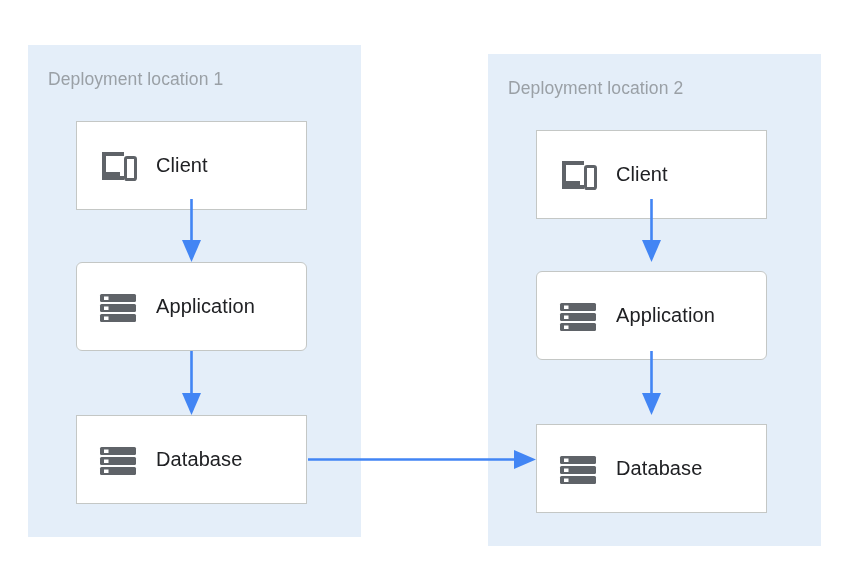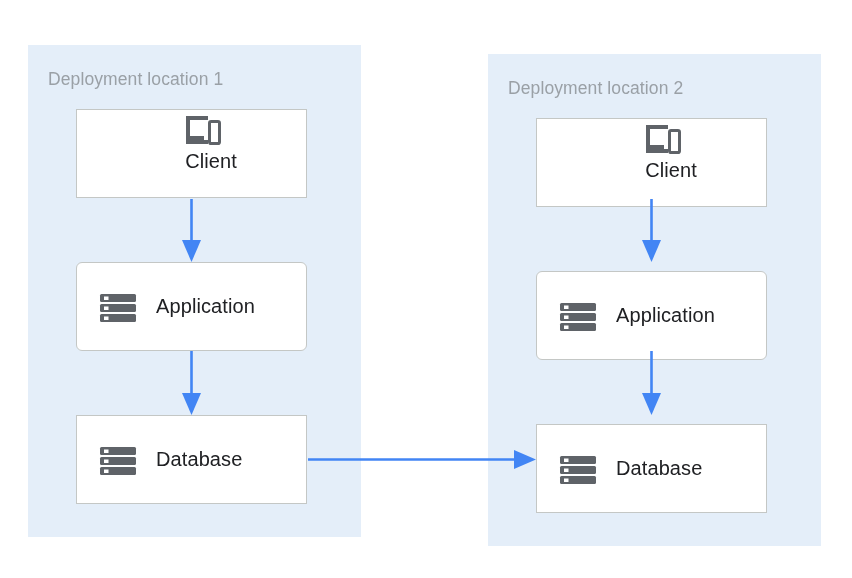--- a/index.html
+++ b/index.html
@@ -52,21 +52,21 @@
     letter-spacing: .1px;
   }
   .node-icon {
     width: 40px;
     height: 40px;
     flex: 0 0 40px;
     display: block;
   }
 
   
-  .row-client { left: 48px; top: 64px; flex-direction: column; }
+  .row-client { left: 48px; top: 76px; }
   .row-app    { left: 48px; top: 217px; border-radius: 6px; }
   .row-db     { left: 48px; top: 370px; text-align: center; }
 
   
   .conn {
     position: absolute;
     overflow: visible;
   }
   .conn svg { display: block; overflow: visible; }
 </style>

